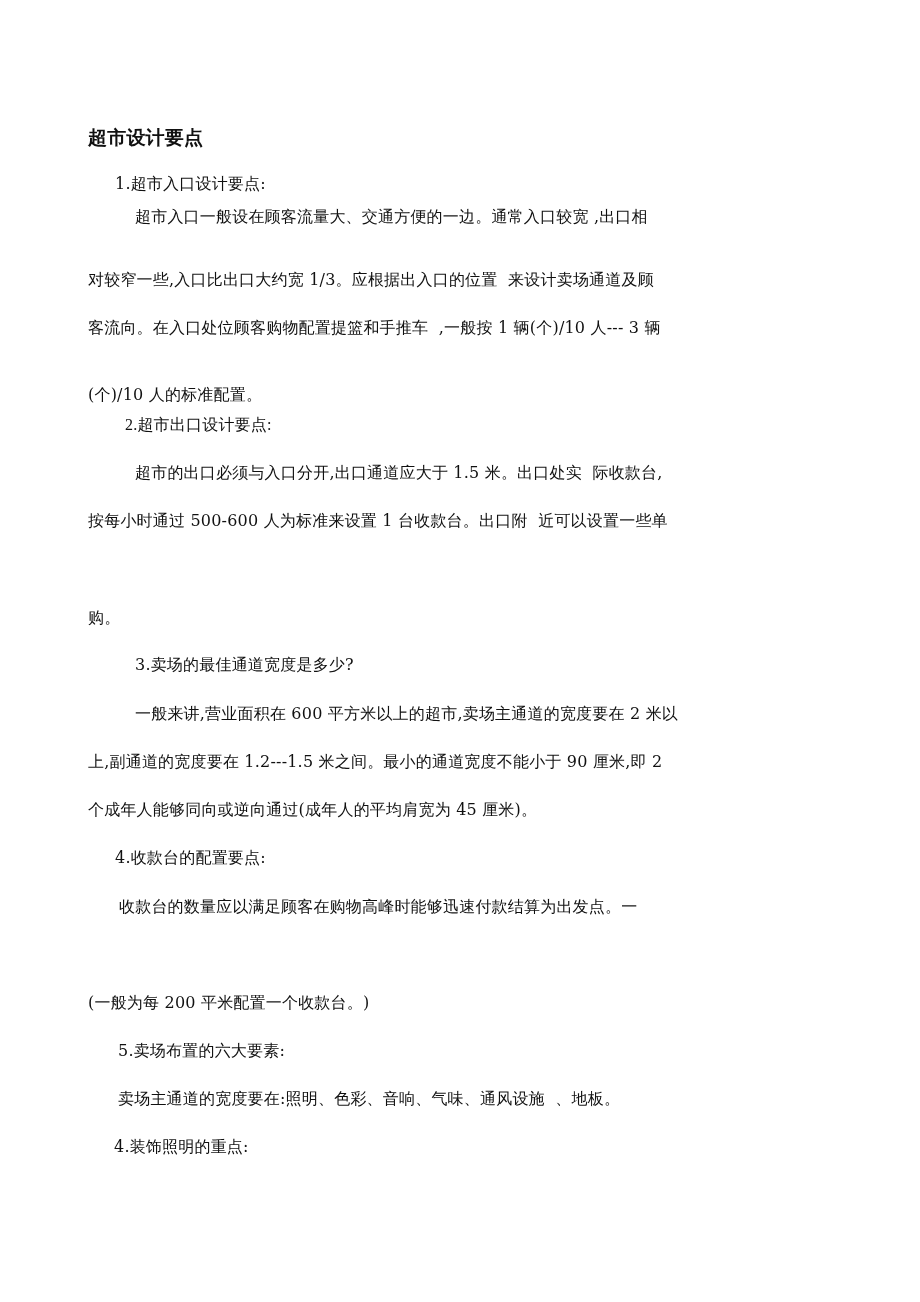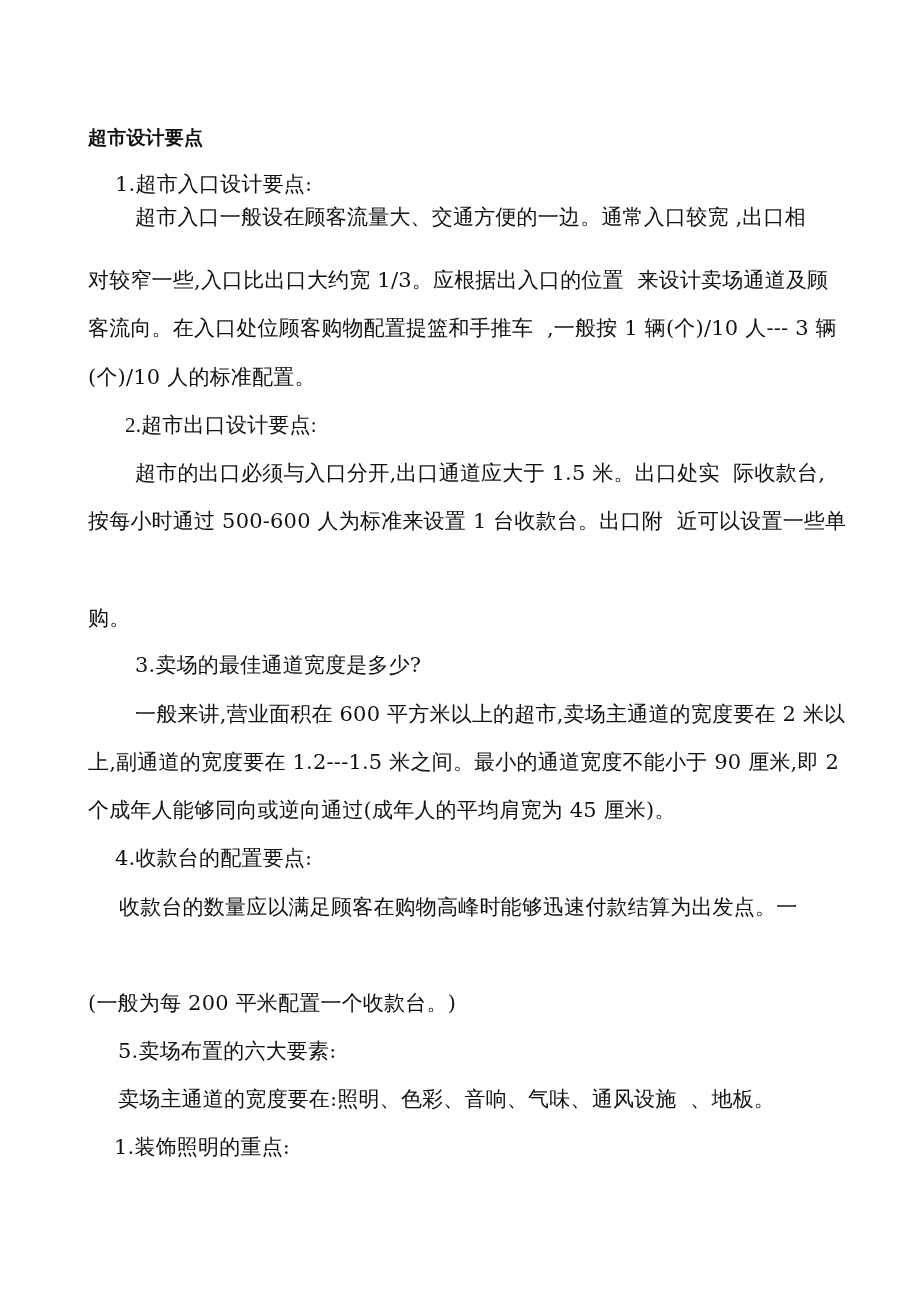--- a/index.html
+++ b/index.html
@@ -3,51 +3,51 @@
   <meta charset="utf-8">
   <style>
     html, body { margin: 0; padding: 0; background: #ffffff; }
     body { width: 920px; height: 1302px; position: relative; overflow: hidden; }
     .page { position: absolute; left: 0; top: 0; width: 920px; height: 1302px; background: #ffffff; }
     .line {
       position: absolute;
       left: 88px;
       white-space: pre;
       font-family: "DejaVu Serif", "Liberation Serif", serif;
-      font-size: 21px;
+      font-size: 16px;
       line-height: 26px;
       color: #111111;
       letter-spacing: 0.2px;
     }
     .title { font-weight: bold; font-size: 19px; }
     .h { }
   </style>
 </head>
 <body>
 
 <div class="page">
   <div class="line title" style="top:124px;">超市设计要点</div>
 
   <div class="line h" style="top:171px; left:115px;">1.超市入口设计要点:</div>
   <div class="line" style="top:204px; left:135px;">超市入口一般设在顾客流量大、交通方便的一边。通常入口较宽 ,出口相</div>
   <div class="line" style="top:267px;">对较窄一些,入口比出口大约宽 1/3。应根据出入口的位置  来设计卖场通道及顾</div>
   <div class="line" style="top:315px;">客流向。在入口处位顾客购物配置提篮和手推车  ,一般按 1 辆(个)/10 人--- 3 辆</div>
-  <div class="line" style="top:364px;">(个)/10 人的标准配置。</div>
+  <div class="line" style="top:382px;">(个)/10 人的标准配置。</div>
 
   <div class="line h" style="top:412px; left:125px;font-family:Liberation Serif, serif;">2.超市出口设计要点:</div>
   <div class="line" style="top:460px; left:135px;">超市的出口必须与入口分开,出口通道应大于 1.5 米。出口处实  际收款台,</div>
   <div class="line" style="top:508px;">按每小时通过 500-600 人为标准来设置 1 台收款台。出口附  近可以设置一些单</div>
   <div class="line" style="top:605px;">购。</div>
 
   <div class="line h" style="top:652px; left:135px;">3.卖场的最佳通道宽度是多少?</div>
   <div class="line" style="top:701px; left:135px;">一般来讲,营业面积在 600 平方米以上的超市,卖场主通道的宽度要在 2 米以</div>
   <div class="line" style="top:749px;">上,副通道的宽度要在 1.2---1.5 米之间。最小的通道宽度不能小于 90 厘米,即 2</div>
   <div class="line" style="top:797px;">个成年人能够同向或逆向通过(成年人的平均肩宽为 45 厘米)。</div>
 
   <div class="line h" style="top:845px; left:115px;">4.收款台的配置要点:</div>
   <div class="line" style="top:894px; left:119px;text-align:center;">收款台的数量应以满足顾客在购物高峰时能够迅速付款结算为出发点。一</div>
   <div class="line" style="top:990px;">(一般为每 200 平米配置一个收款台。)</div>
 
   <div class="line h" style="top:1038px; left:118px;">5.卖场布置的六大要素:</div>
   <div class="line" style="top:1086px; left:118px;">卖场主通道的宽度要在:照明、色彩、音响、气味、通风设施  、地板。</div>
 
-  <div class="line h" style="top:1134px; left:114px;">1.装饰照明的重点:</div>
+  <div class="line h" style="top:1134px; left:114px;">4.装饰照明的重点:</div>
 </div>
 
 </body></html>

